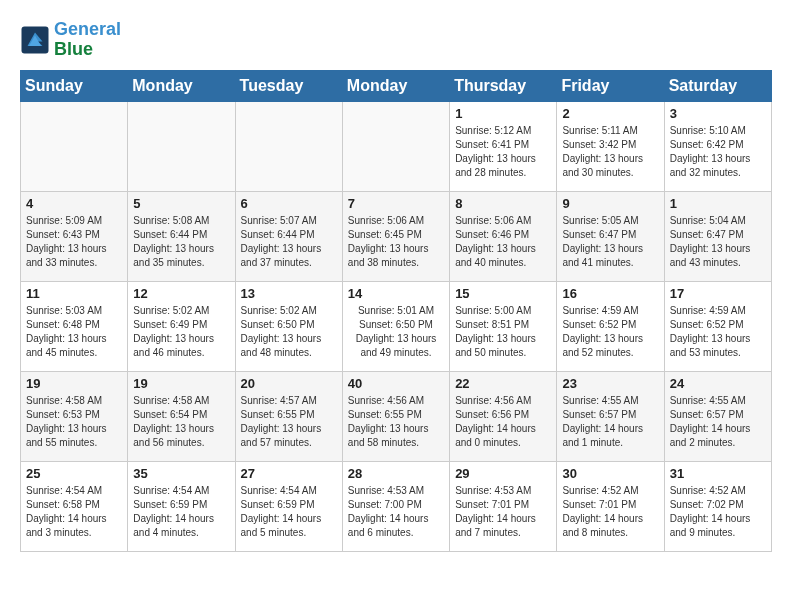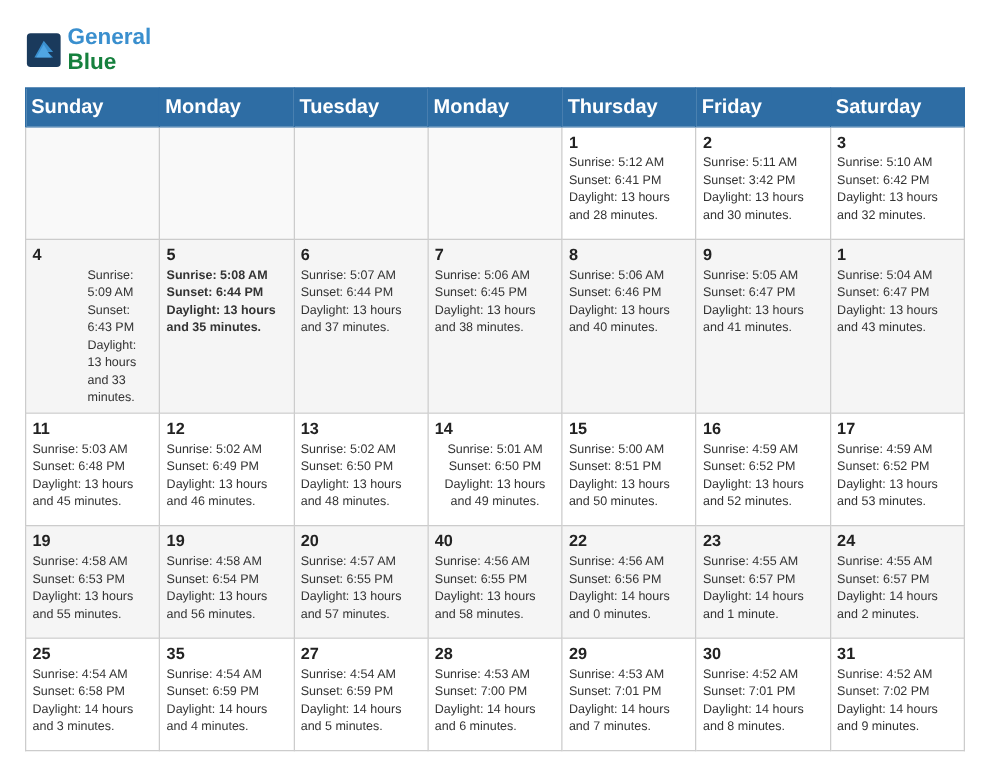--- a/index.html
+++ b/index.html
@@ -147,28 +147,28 @@
           <div class="day-num">3</div>
           <div class="cell-info" style="white-space: pre-line;">Sunrise: 5:10 AM
 Sunset: 6:42 PM
 Daylight: 13 hours
 and 32 minutes.</div>
         </td>
       </tr>
       <tr>
         <td>
           <div class="day-num">4</div>
-          <div class="cell-info" style="white-space: pre-line; margin-left: 44px;">Sunrise: 5:09 AM
+          <div class="cell-info" style="white-space: pre-line;">Sunrise: 5:09 AM
 Sunset: 6:43 PM
 Daylight: 13 hours
 and 33 minutes.</div>
         </td>
         <td>
           <div class="day-num">5</div>
-          <div class="cell-info" style="white-space: pre-line; font-weight: bold;">Sunrise: 5:08 AM
+          <div class="cell-info" style="white-space: pre-line;">Sunrise: 5:08 AM
 Sunset: 6:44 PM
 Daylight: 13 hours
 and 35 minutes.</div>
         </td>
         <td>
           <div class="day-num">6</div>
           <div class="cell-info" style="white-space: pre-line;">Sunrise: 5:07 AM
 Sunset: 6:44 PM
 Daylight: 13 hours
 and 37 minutes.</div>

